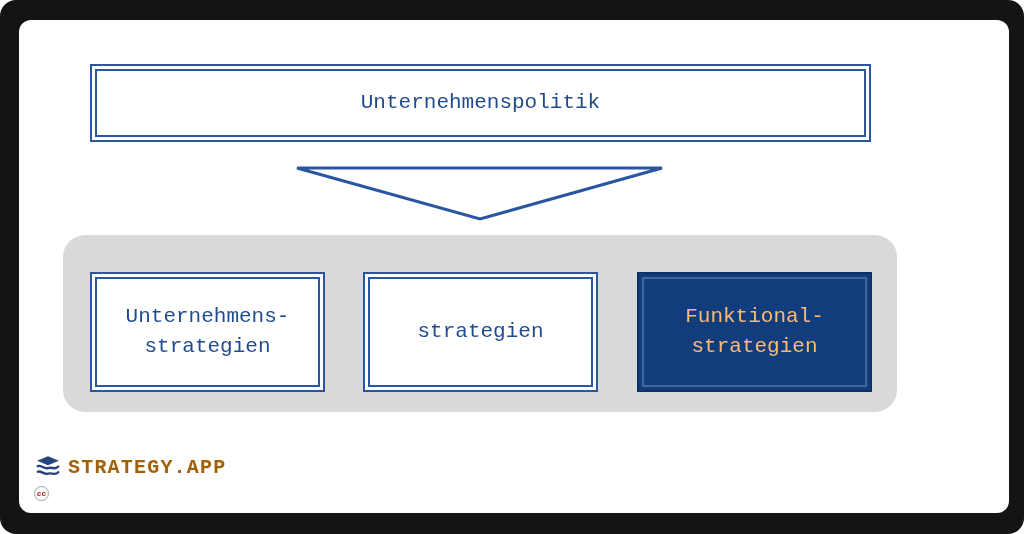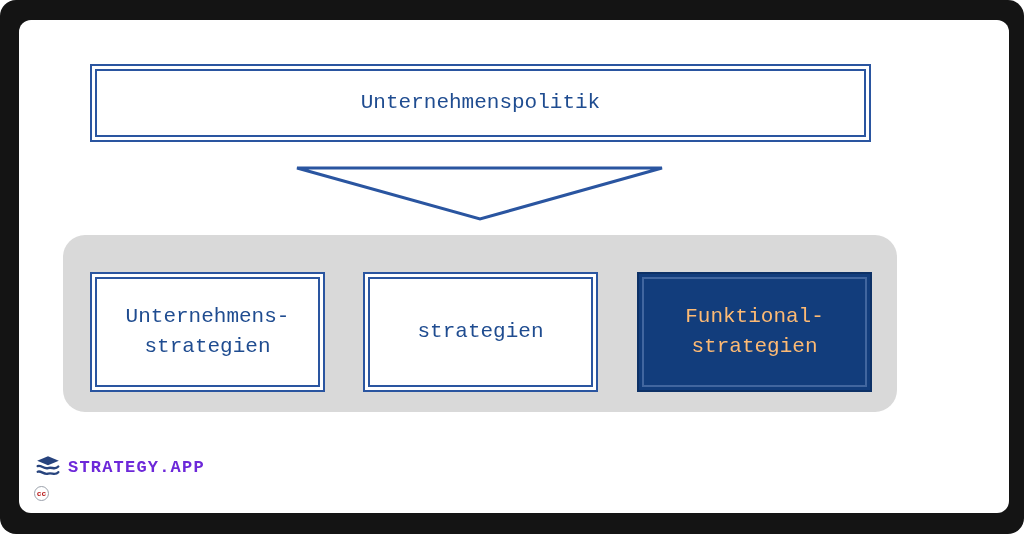--- a/index.html
+++ b/index.html
@@ -40,21 +40,21 @@
 
   .dbox.hl { border-color:#0d3166; background:#123d7c; }
   .dbox.hl .dbox-inner { border-color:#41669f; color:#fdba74; }
 
   
   .brand-row {
     left:16px; top:434px; display:flex; align-items:center; gap:7px;
     color:#27437d;
   }
   .brand-text {
-    font-size:17px; font-weight:bold; letter-spacing:1.2px; color:#6d28d9;
+    font-size:20px; font-weight:bold; letter-spacing:1.2px; color:#a16207;
   }
   .license-row {
     left:15px; top:466px; display:flex; align-items:center; gap:6px;
     color:#b91c1c; font-style:italic; font-size:13.5px;
   }
   .cc-circle {
     box-sizing:border-box; width:15px; height:15px; border:1.3px solid #9ba1ab;
     border-radius:50%; display:inline-flex; align-items:center; justify-content:center;
     font-size:8px; font-weight:bold; font-style:normal; letter-spacing:0;
     flex:0 0 auto;

